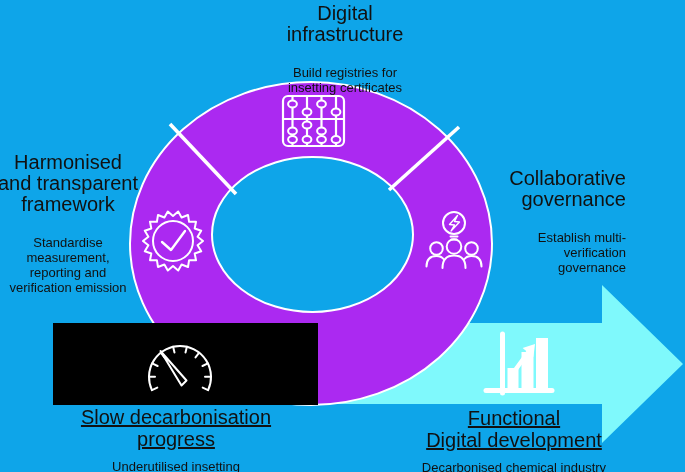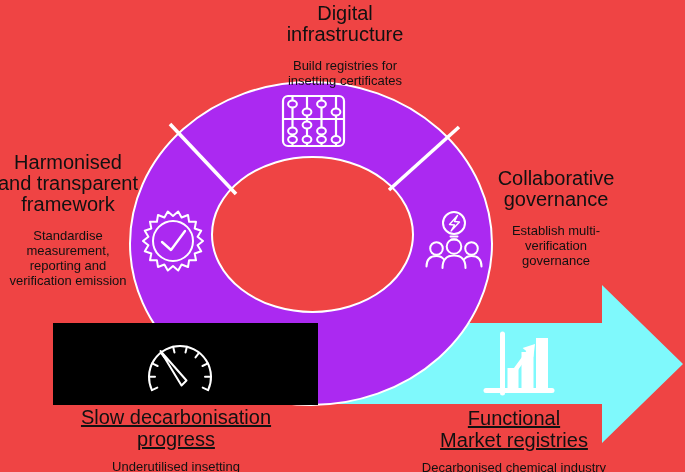--- a/index.html
+++ b/index.html
@@ -1,23 +1,23 @@
 <!DOCTYPE html>
 <html><head>
 <meta charset="utf-8">
 <style>
   html,body{margin:0;padding:0;background:#fff;}
   .stage{
-    position:relative;width:685px;height:472px;background:#ef4444;overflow:hidden;
+    position:relative;width:685px;height:472px;background:#0ea5e9;overflow:hidden;
     font-family:"Liberation Sans", sans-serif;color:#111;
   }
   .stage svg{position:absolute;left:0;top:0;}
   .label-block{position:absolute;text-align:center;}
   .node-title{font-size:20px;line-height:21px;white-space:pre-line;color:#111;}
-  .node-sub{font-size:13px;line-height:15px;white-space:pre-line;color:#111;margin-top:13px;}
+  .node-sub{font-size:13px;line-height:15px;white-space:pre-line;color:#111;margin-top:20px;}
   .big-gap .node-sub{margin-top:9px;}
   .node-title.bt{line-height:22px;text-decoration:underline;}
 </style>
 </head>
 <body>
 
 <div class="stage">
 
   <svg width="685" height="472" viewBox="0 0 685 472">
 
@@ -115,33 +115,33 @@
   <div class="label-block" style="left:-8px;top:152px;width:152px;">
     <div class="node-title">Harmonised
 and transparent
 framework</div>
     <div class="node-sub">Standardise
 measurement,
 reporting and
 verification emission</div>
   </div>
 
-  <div class="label-block" style="left:486px;top:168px;width:140px;">
+  <div class="label-block" style="left:486px;top:168px;width:140px;text-align:right;">
     <div class="node-title">Collaborative
 governance</div>
     <div class="node-sub">Establish multi-
 verification
 governance</div>
   </div>
 
   <div class="label-block big-gap" style="left:66px;top:406px;width:220px;">
     <div class="node-title bt">Slow decarbonisation
 progress</div>
     <div class="node-sub">Underutilised insetting</div>
   </div>
 
   <div class="label-block big-gap" style="left:404px;top:407px;width:220px;">
     <div class="node-title bt">Functional
-Market registries</div>
+Digital development</div>
     <div class="node-sub">Decarbonised chemical industry</div>
   </div>
 
 </div>
 
 </body></html>

